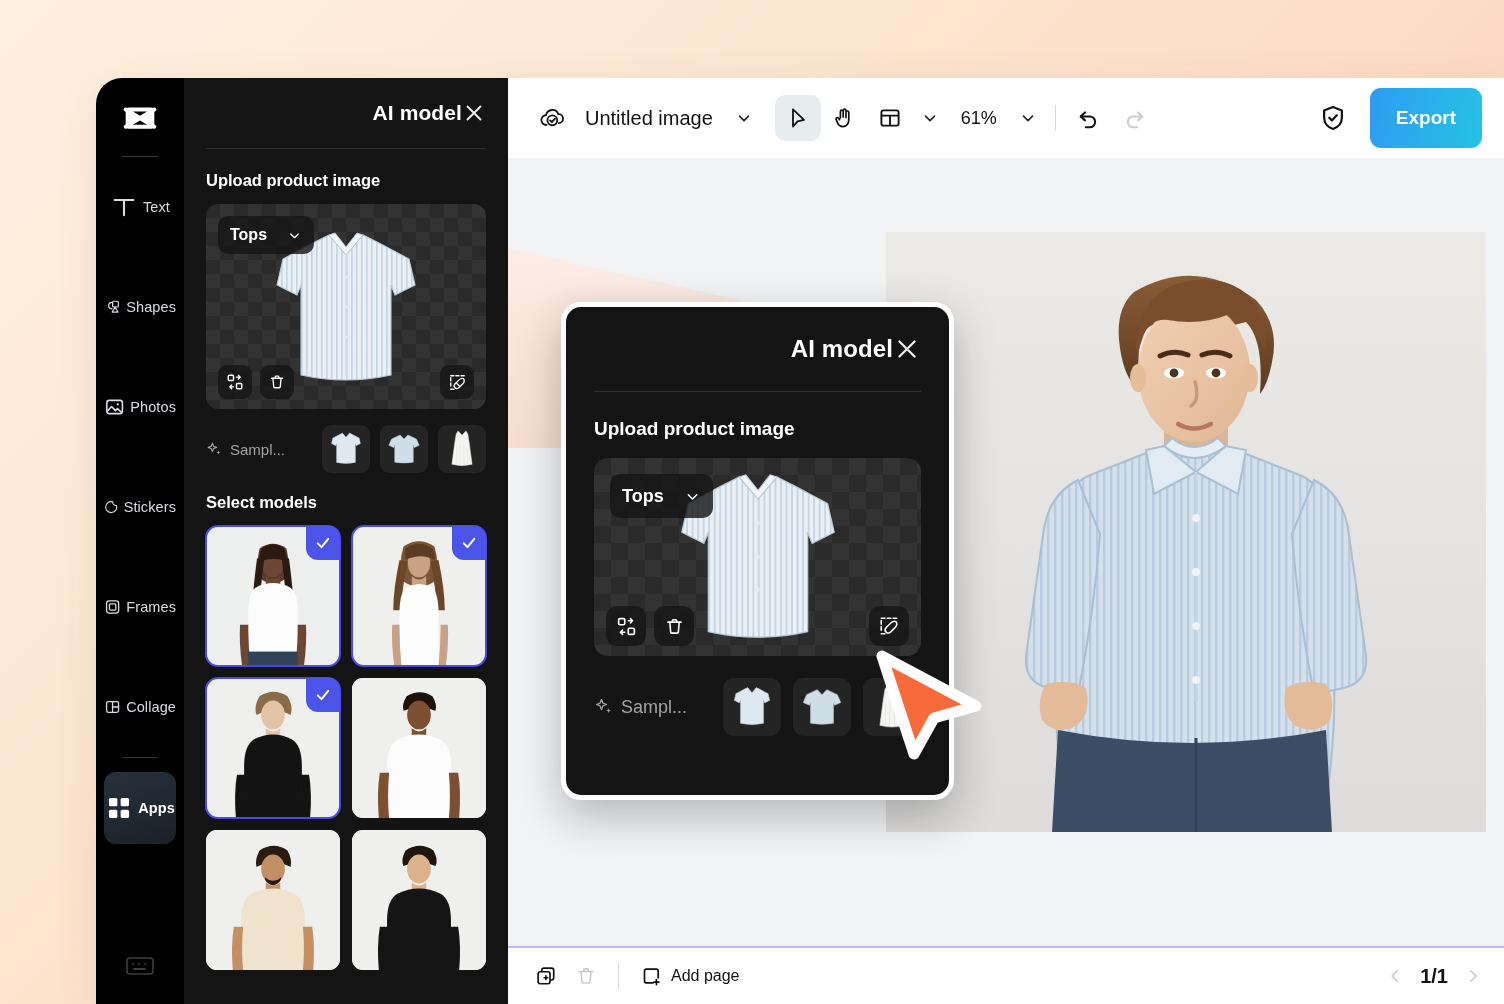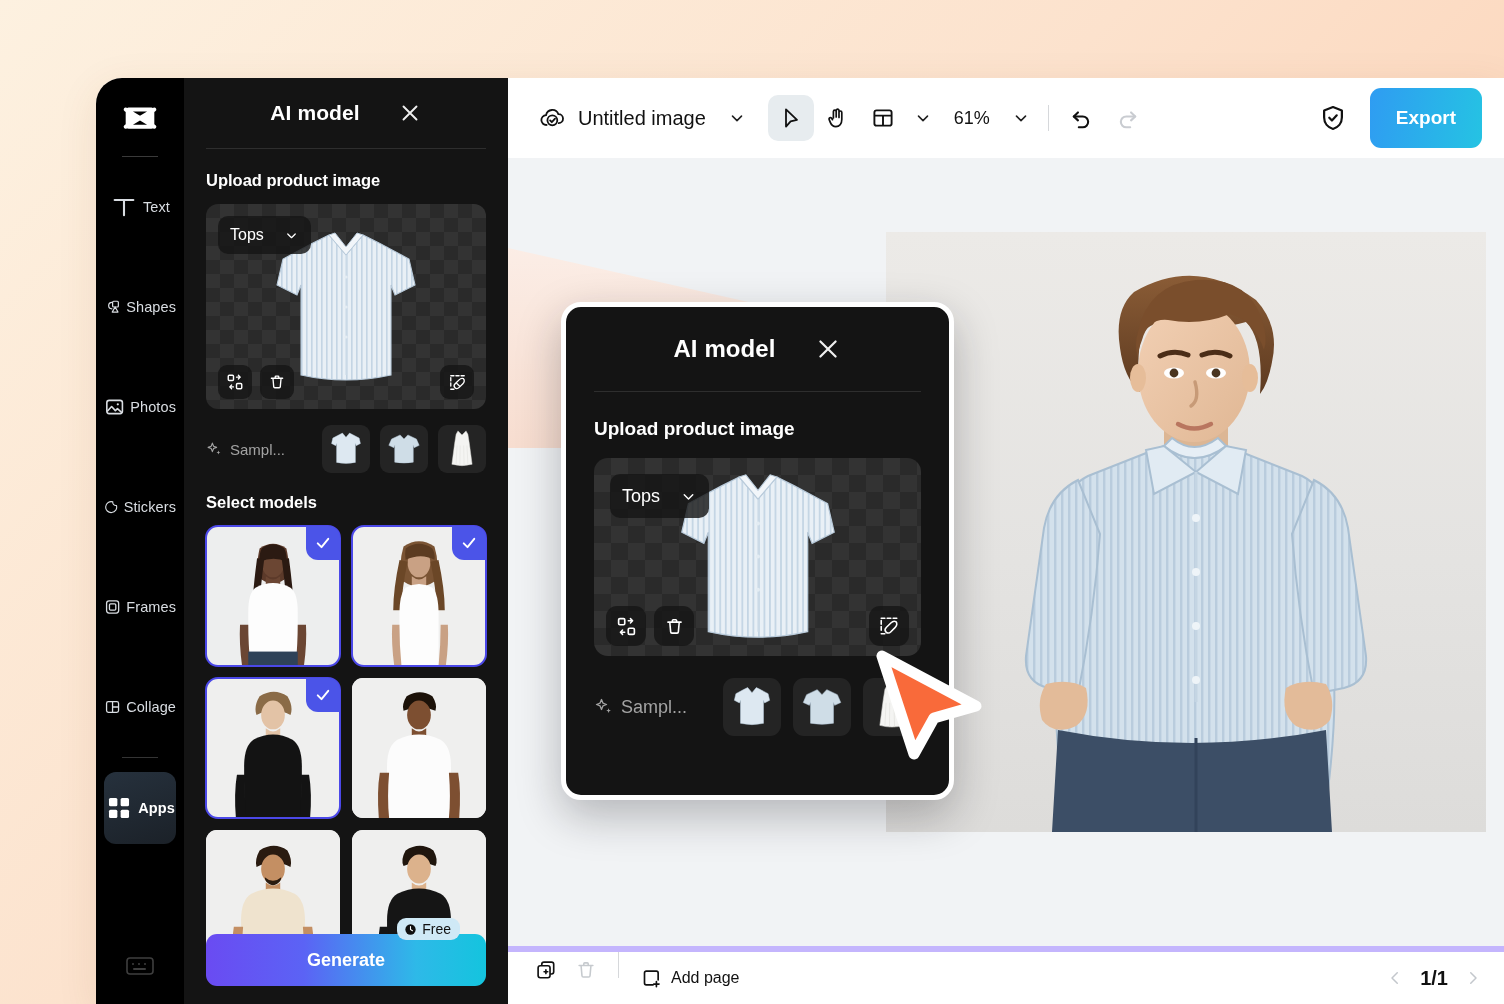--- a/index.html
+++ b/index.html
@@ -54,23 +54,22 @@
   
   .panel {
     width: 324px;
     background: #141414;
     flex: none;
     position: relative;
     padding: 0 22px;
     overflow: hidden;
   }
   .panel-head {
-    display:flex; align-items:center; justify-content:center;
+    display:flex; align-items:center; justify-content:flex-end;
     height: 70px;
-    gap: 38px;
   }
   .panel-title { color:#fff; font-size: 21px; font-weight: 700; letter-spacing: .1px;}
   .panel-close { color:#efefef; cursor:pointer; display:flex; }
   .panel-rule { height:1px; background:#2e2e2e; margin-bottom: 22px;}
   .section-title { color:#fff; font-size: 16.5px; font-weight: 700; margin-bottom: 14px; }
 
   
   .upload-box {
     position: relative;
     height: 205px;
@@ -84,20 +83,21 @@
     background-position: 0 0, 14px 14px;
   }
   .tops-chip {
     position:absolute; left:12px; top:12px;
     height: 38px; padding: 16px 12px;
     display:flex; align-items:center; gap:20px;
     background: rgba(22,22,22,.82);
     border-radius: 10px;
     color:#fff; font-size:16px;
     cursor:pointer;
+    font-weight:bold;
   }
   .up-tools { position:absolute; left:12px; bottom:10px; display:flex; gap:8px; }
   .up-tool {
     width:34px;height:34px;border-radius:9px;background:rgba(20,20,20,.78);
     display:flex;align-items:center;justify-content:center;color:#fff;cursor:pointer;
   }
   .up-tool-right{ position:absolute; right:12px; bottom:10px; }
 
   
   .shirt { position:absolute; left:50%; top:52%; transform:translate(-50%,-50%); }
@@ -138,21 +138,21 @@
     font-weight:400;
   }
 
   
   .main { flex:1; display:flex; flex-direction:column; min-width:0; background:#ffffff; }
   .topbar {
     height:80px; background:#fff; display:flex; align-items:center; gap:0;
     padding: 0 22px 0 24px; flex:none;
   }
   .tb-icon { width:42px;height:42px;display:flex;align-items:center;justify-content:center;color:#111;cursor:pointer;border-radius:9px;}
-  .doc-name { font-size:20px; color:#111; margin: 0 14px 0 4px; font-weight:400;}
+  .doc-name { font-size:20px; color:#111; margin: 0 14px 0 11px; font-weight:400;}
   .tb-chev { width:34px;height:34px;display:flex;align-items:center;justify-content:center;color:#222;cursor:pointer;}
   .tb-btn { width:46px;height:46px;border-radius:10px;display:flex;align-items:center;justify-content:center;cursor:pointer;color:#111;}
   .tb-btn.active { background:#e7ecef; }
   .zoom-val { font-size:18px;color:#111; margin-left:14px;}
   .vdiv { width:1px;height:26px;background:#d6d8db;margin:0 10px;}
   .spacer { flex:1; }
   .export-btn {
     height:60px;padding:0 26px;border-radius:11px;border:none;cursor:pointer;
     background:linear-gradient(100deg,#2f9cf2 0%, #25c3e3 100%);
     color:#fff;font-size:19px;font-weight:700;
@@ -165,22 +165,22 @@
     clip-path: polygon(0 0, 100% 72%, 100% 100%, 0 100%);
     opacity:.85;
   }
   .artboard {
     position:absolute; left:378px; top:74px; width:600px; height:600px;
     background:#e9e8e6; overflow:hidden;
   }
   .photo-bg { position:absolute; inset:0; background:linear-gradient(180deg,#eceae7 0%, #e3e2e0 55%, #dedddb 100%); }
 
   .bottombar {
-    height:58px;background:#fff;border-top:6px solid #c4b5fd;
-    display:flex;padding:0 22px 0 20px;flex:none;gap:4px;
+    height:58px;background:#fff;border-top:2px solid #c4b5fd;
+    display:flex;align-items:center;padding:0 22px 0 20px;flex:none;gap:4px;
   }
   .bb-icon{width:36px;height:36px;display:flex;align-items:center;justify-content:center;color:#111;cursor:pointer;}
   .bb-icon.dim{color:#c6cace;}
   .add-page{display:flex;align-items:center;gap:9px;font-size:16px;color:#111;cursor:pointer;padding:0 8px;}
   .page-nav{display:flex;align-items:center;gap:16px;color:#111;font-size:15px;}
   .page-nav .arrow{color:#c3c7cc;cursor:pointer;display:flex;}
   .page-count{font-weight:700;font-size:20px;}
 
   
   .callout {
@@ -473,30 +473,20 @@
           <path d="M52 24 q14-9 27 0 q5 9 2 15 q-16-7-31 0 q-3-6 2-15Z" fill="#20160e"></path>
           <ellipse cx="65" cy="42" rx="11.5" ry="14" fill="#dcb28c"></ellipse>
           <path d="M58 55 q7 6 14 0 l0 9 q-7 5-14 0Z" fill="#dcb28c"></path>
           <path d="M44 66 q21-10 42 0 q10 6 10 26 l0 48 l-62 0 l0-48 q0-20 10-26Z" fill="#151515"></path>
           <path d="M36 98 q-2 22 0 42 l-10 0 q-2-24 1-42Z" fill="#151515"></path>
           <path d="M94 98 q2 22 0 42 l10 0 q2-24-1-42Z" fill="#151515"></path>
         </svg>
       </div>
     </div>
 
-    <div class="gen-wrap">
-      <div class="free-badge">
-        <svg width="13" height="13" viewBox="0 0 24 24">
-          <circle cx="12" cy="12" r="9.5" fill="#101010"></circle>
-          <path d="M12 6.5V12l3.6 2.2" stroke="#fff" stroke-width="2" stroke-linecap="round" fill="none"></path>
-        </svg>
-        <span>Free</span>
-      </div>
-      <button class="gen-btn">Generate</button>
-    </div>
   </div>
 
   <div class="main">
 
     <div class="topbar">
       <div class="tb-icon">
         <svg width="30" height="30" viewBox="0 0 28 28" fill="none">
           <path d="M8 20.5a4.6 4.6 0 0 1-.5-9.2A6 6 0 0 1 19 10.4a4.2 4.2 0 0 1 .3 8.4" stroke="currentColor" stroke-width="1.7" stroke-linecap="round"></path>
           <circle cx="13.4" cy="16.2" r="4.6" stroke="currentColor" stroke-width="1.7"></circle>
           <path d="M11.3 16.2l1.6 1.7 3-3.3" stroke="currentColor" stroke-width="1.7" stroke-linecap="round" stroke-linejoin="round"></path>

